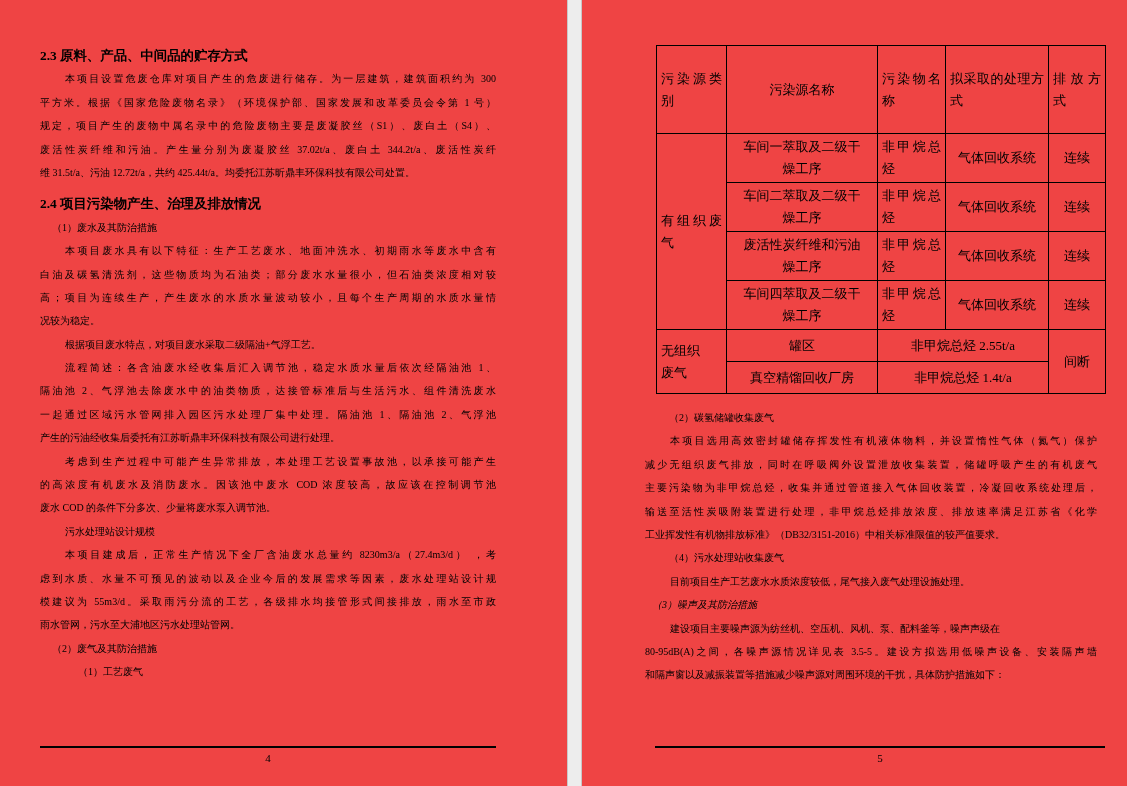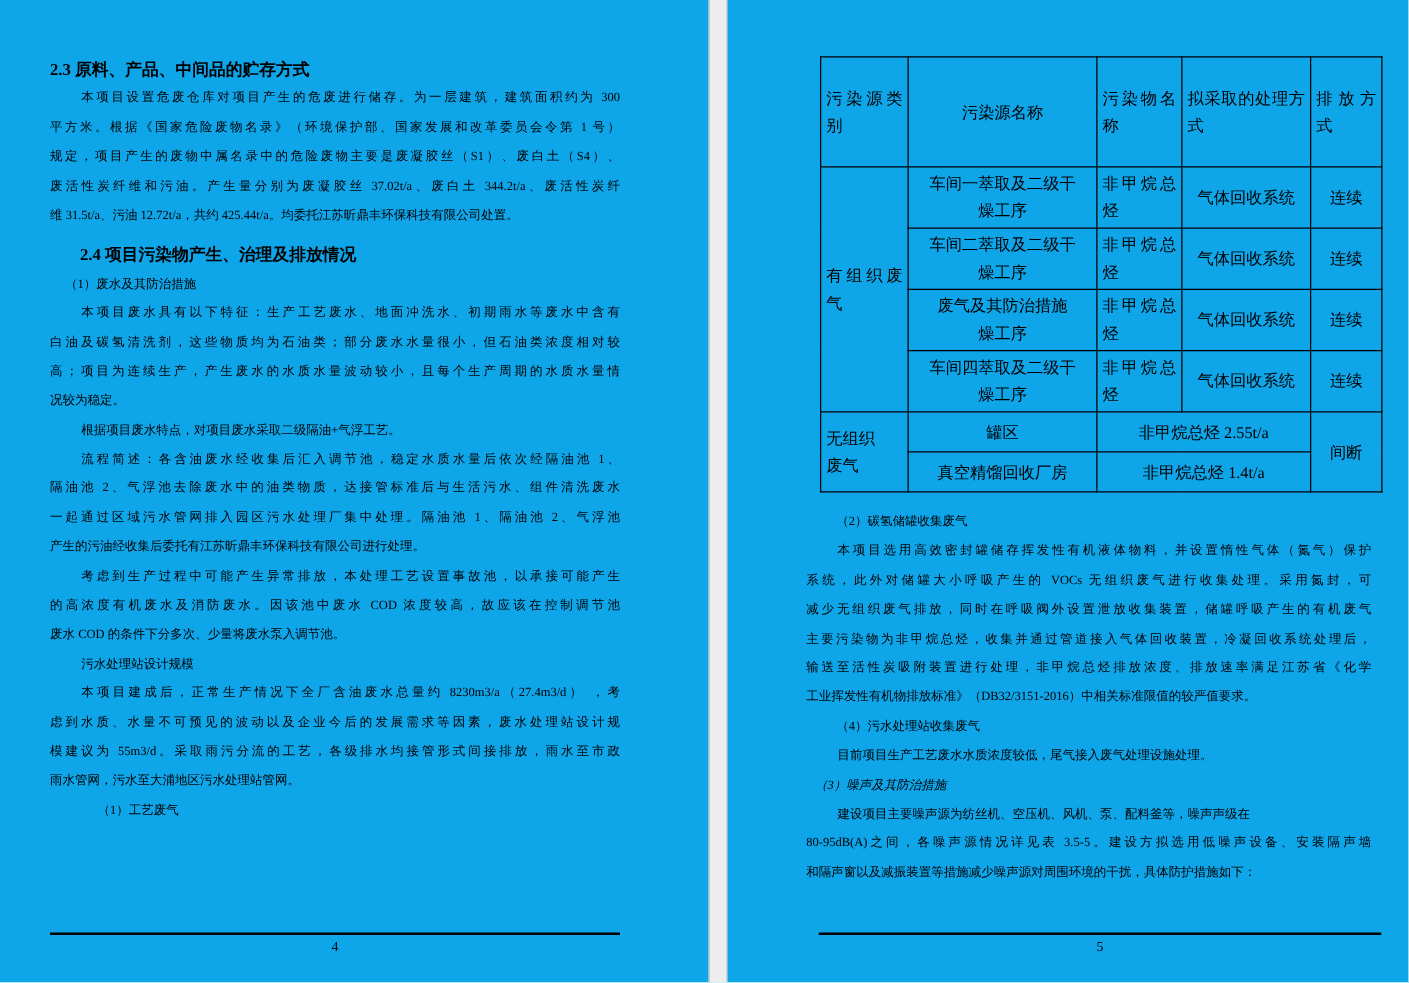--- a/index.html
+++ b/index.html
@@ -1,32 +1,32 @@
 <!DOCTYPE html>
 <html><head>
 <meta charset="utf-8">
 <style>
   html,body { margin:0; padding:0; background:#ffffff; }
   .screen { position:relative; width:1127px; height:786px; background:#fff;
             font-family:"Liberation Serif", serif; color:#000; overflow:hidden; }
-  .page { position:absolute; top:0; height:786px; background:#0ea5e9; }
+  .page { position:absolute; top:0; height:786px; background:#ef4444; }
   #page-left  { left:0;    width:567px; }
   #page-divider { position:absolute; left:567px; top:0; width:15px; height:786px;
             background:#ededed; border-left:1px solid #c8c8c8; border-right:1px solid #c8c8c8;
             box-sizing:border-box; }
   #page-right { left:582px; width:545px; }
 
   .textcol { position:absolute; }
   #page-left  .textcol { left:40px; top:44px;  width:456px; }
   #page-right .textcol { left:63px; top:406px; width:452px; }
 
   .ln { height:23.4px; line-height:23.4px; font-size:10px; white-space:normal; }
   .j  { text-align:justify; text-align-last:justify; text-justify:inter-character; }
   .h  { font-weight:bold; font-size:13.4px; }
-  .h24 { margin-top:8px;margin-left:24px; }
+  .h24 { margin-top:8px; }
   .i2  { text-indent:25px; }
   .i1  { text-indent:12px; }
   .i17 { text-indent:24px; }
   .i26 { text-indent:38px; }
   .i05 { text-indent:7px;font-style:italic; }
 
   table.pollution { position:absolute; left:74px; top:45px; width:449px;
             border-collapse:collapse; table-layout:fixed; font-size:13px; }
   table.pollution td, table.pollution th {
             border:1px solid #000; padding:2px 4px; vertical-align:middle;
@@ -66,20 +66,21 @@
       <div class="ln j">一起通过区域污水管网排入园区污水处理厂集中处理。隔油池 1、隔油池 2、气浮池</div>
       <div class="ln">产生的污油经收集后委托有江苏昕鼎丰环保科技有限公司进行处理。</div>
       <div class="ln j i2">考虑到生产过程中可能产生异常排放，本处理工艺设置事故池，以承接可能产生</div>
       <div class="ln j">的高浓度有机废水及消防废水。因该池中废水 COD 浓度较高，故应该在控制调节池</div>
       <div class="ln">废水 COD 的条件下分多次、少量将废水泵入调节池。</div>
       <div class="ln i2">污水处理站设计规模</div>
       <div class="ln j i2">本项目建成后，正常生产情况下全厂含油废水总量约 8230m3/a（27.4m3/d） ，考</div>
       <div class="ln j">虑到水质、水量不可预见的波动以及企业今后的发展需求等因素，废水处理站设计规</div>
       <div class="ln j">模建议为 55m3/d。采取雨污分流的工艺，各级排水均接管形式间接排放，雨水至市政</div>
       <div class="ln">雨水管网，污水至大浦地区污水处理站管网。</div>
+      <div class="ln i1">（2）废气及其防治措施</div>
       <div class="ln i26">（1）工艺废气</div>
     </div>
     <div class="footer">
       <span class="pagenum">4</span>
     </div>
   </div>
 
   <div id="page-divider"></div>
 
   <div class="page" id="page-right">
@@ -116,21 +117,21 @@
       </tr>
       <tr class="rm">
         <td class="cc">车间二萃取及二级干
 燥工序</td>
         <td class="cj">非甲烷总
 烃</td>
         <td class="cc">气体回收系统</td>
         <td class="cc">连续</td>
       </tr>
       <tr class="rm">
-        <td class="cc">废气及其防治措施
+        <td class="cc">废活性炭纤维和污油
 燥工序</td>
         <td class="cj">非甲烷总
 烃</td>
         <td class="cc">气体回收系统</td>
         <td class="cc">连续</td>
       </tr>
       <tr class="rm">
         <td class="cc">车间四萃取及二级干
 燥工序</td>
         <td class="cj">非甲烷总
@@ -148,21 +149,20 @@
       <tr class="rs">
         <td class="cc">真空精馏回收厂房</td>
         <td class="cc" colspan="2">非甲烷总烃 1.4t/a</td>
       </tr>
     </tbody>
       </table>
 
     <div class="textcol">
       <div class="ln i17">（2）碳氢储罐收集废气</div>
       <div class="ln j i2">本项目选用高效密封罐储存挥发性有机液体物料，并设置惰性气体（氮气）保护</div>
-      <div class="ln j">系统，此外对储罐大小呼吸产生的 VOCs 无组织废气进行收集处理。采用氮封，可</div>
       <div class="ln j">减少无组织废气排放，同时在呼吸阀外设置泄放收集装置，储罐呼吸产生的有机废气</div>
       <div class="ln j">主要污染物为非甲烷总烃，收集并通过管道接入气体回收装置，冷凝回收系统处理后，</div>
       <div class="ln j">输送至活性炭吸附装置进行处理，非甲烷总烃排放浓度、排放速率满足江苏省《化学</div>
       <div class="ln">工业挥发性有机物排放标准》（DB32/3151-2016）中相关标准限值的较严值要求。</div>
       <div class="ln i17">（4）污水处理站收集废气</div>
       <div class="ln i2">目前项目生产工艺废水水质浓度较低，尾气接入废气处理设施处理。</div>
       <div class="ln i05">（3）噪声及其防治措施</div>
       <div class="ln i2">建设项目主要噪声源为纺丝机、空压机、风机、泵、配料釜等，噪声声级在</div>
       <div class="ln j">80-95dB(A)之间，各噪声源情况详见表 3.5-5。建设方拟选用低噪声设备、安装隔声墙</div>
       <div class="ln">和隔声窗以及减振装置等措施减少噪声源对周围环境的干扰，具体防护措施如下：</div>

